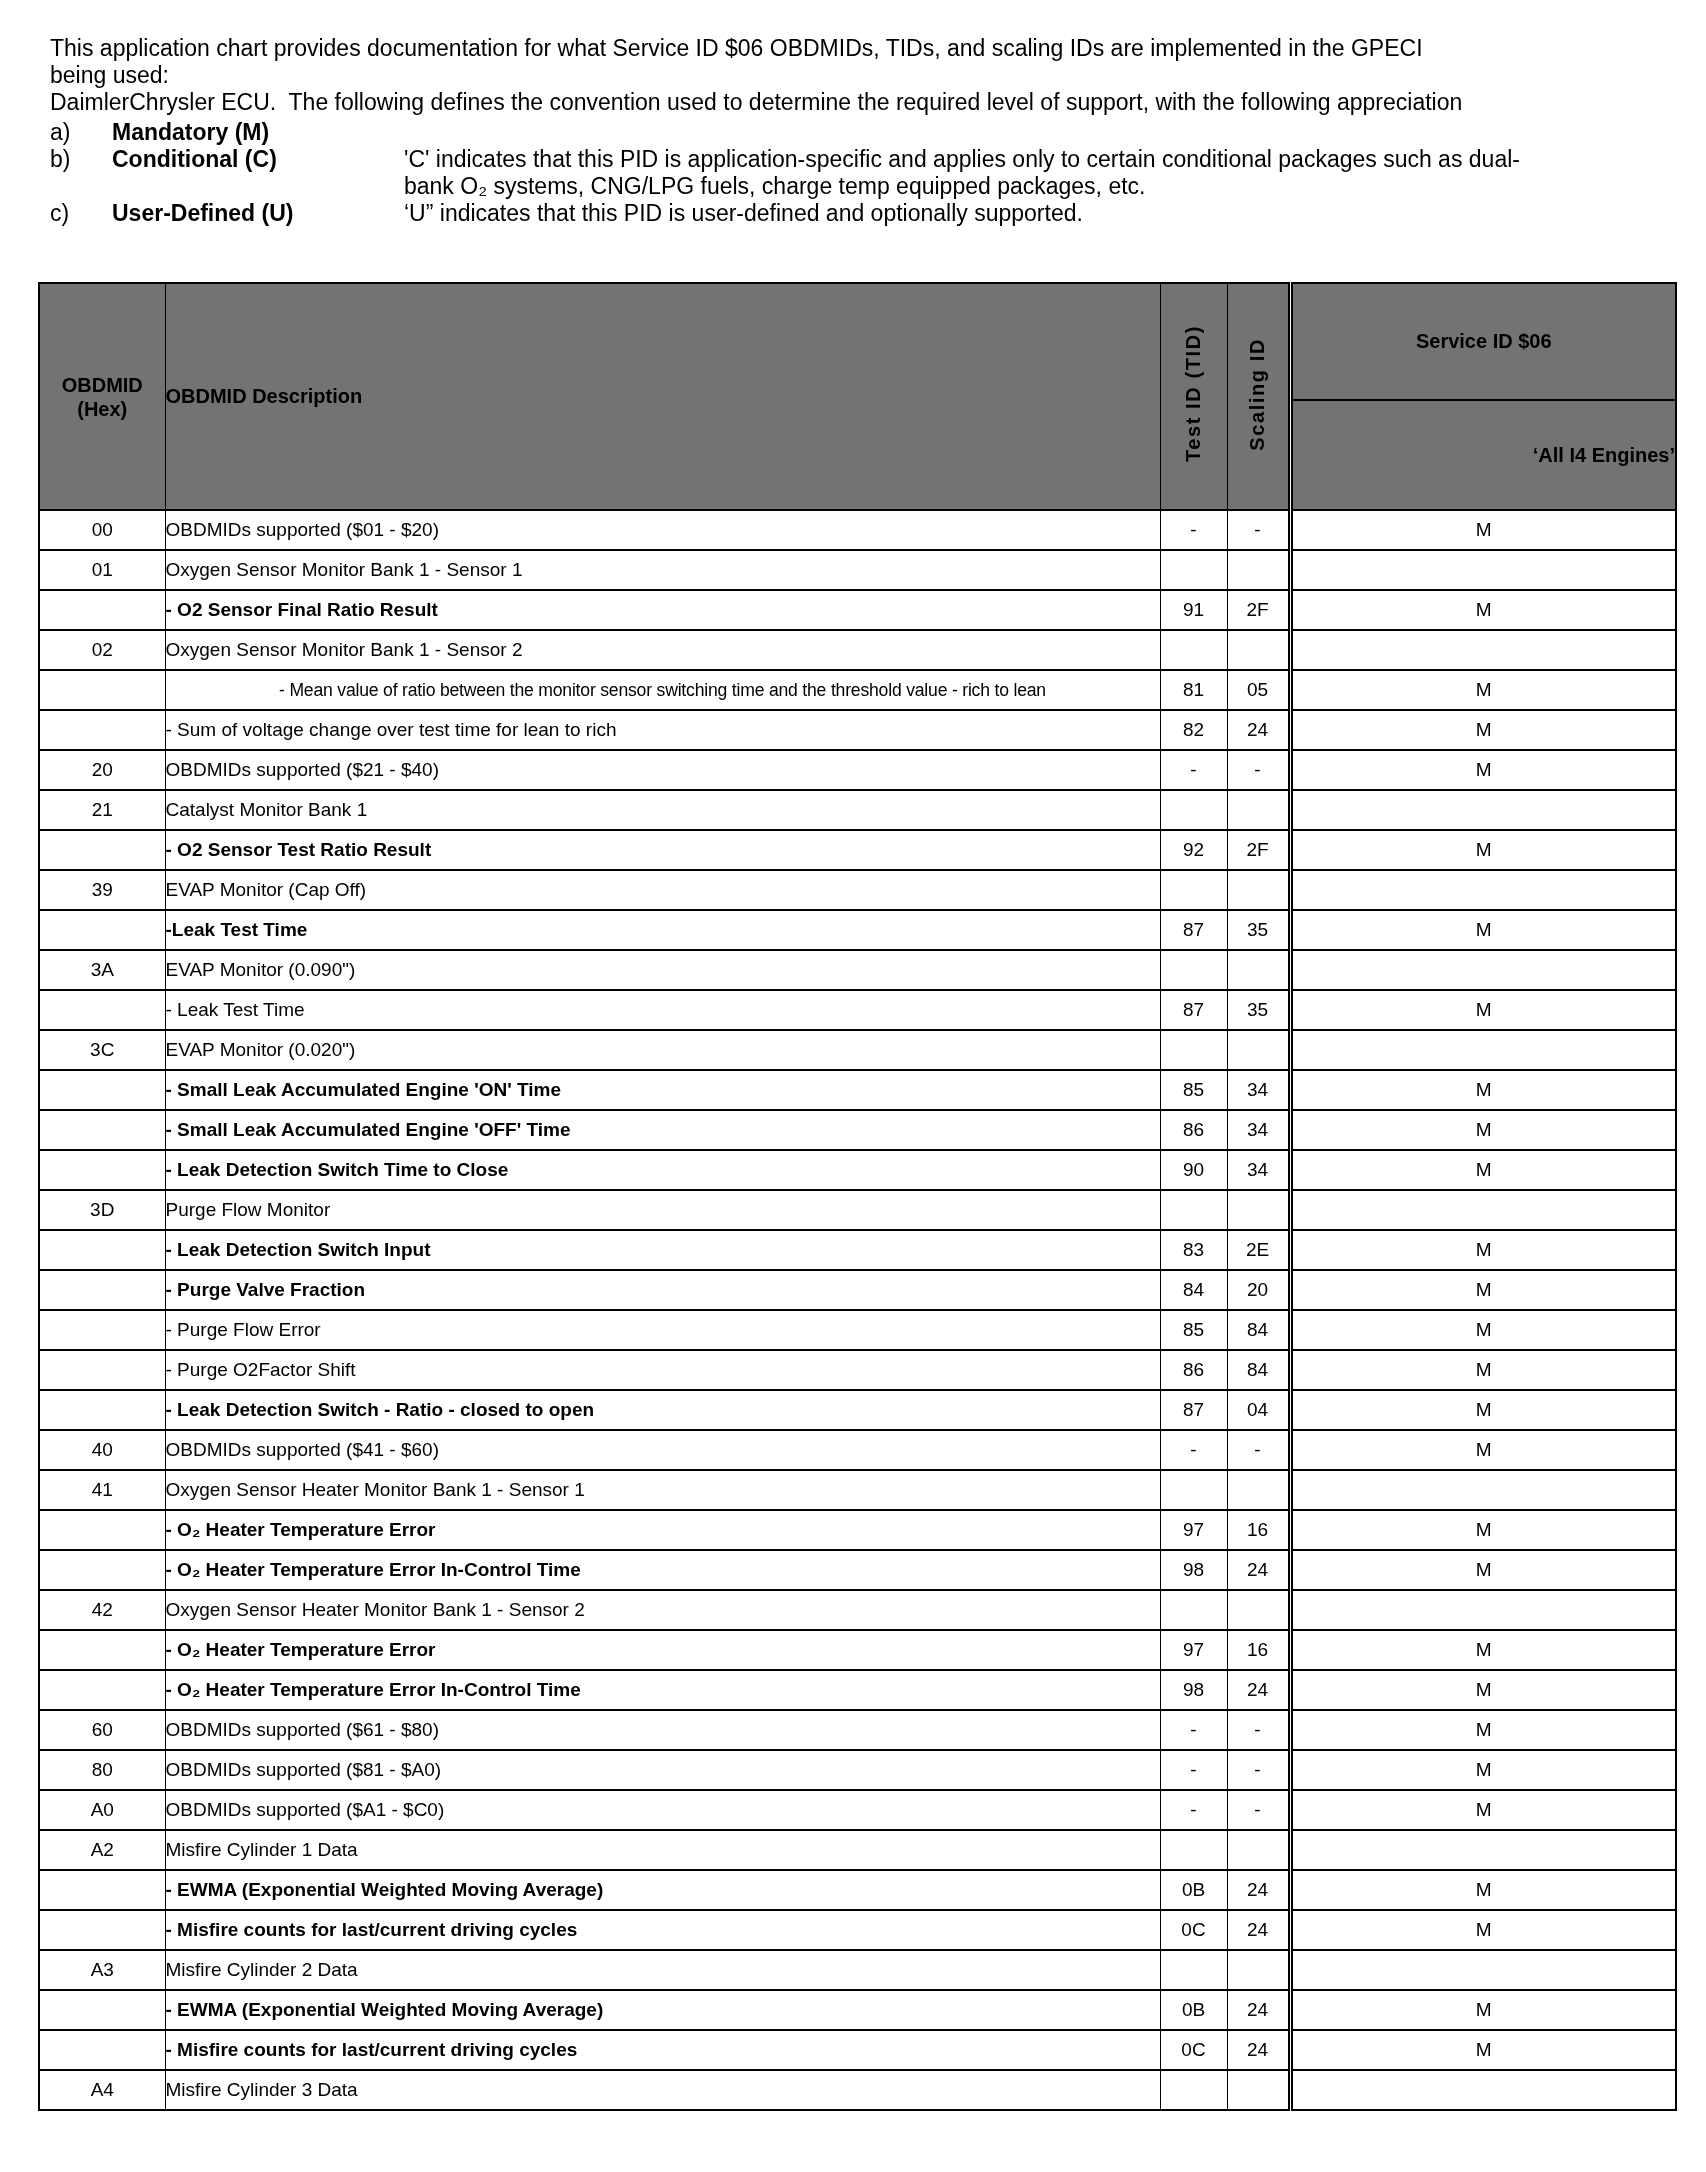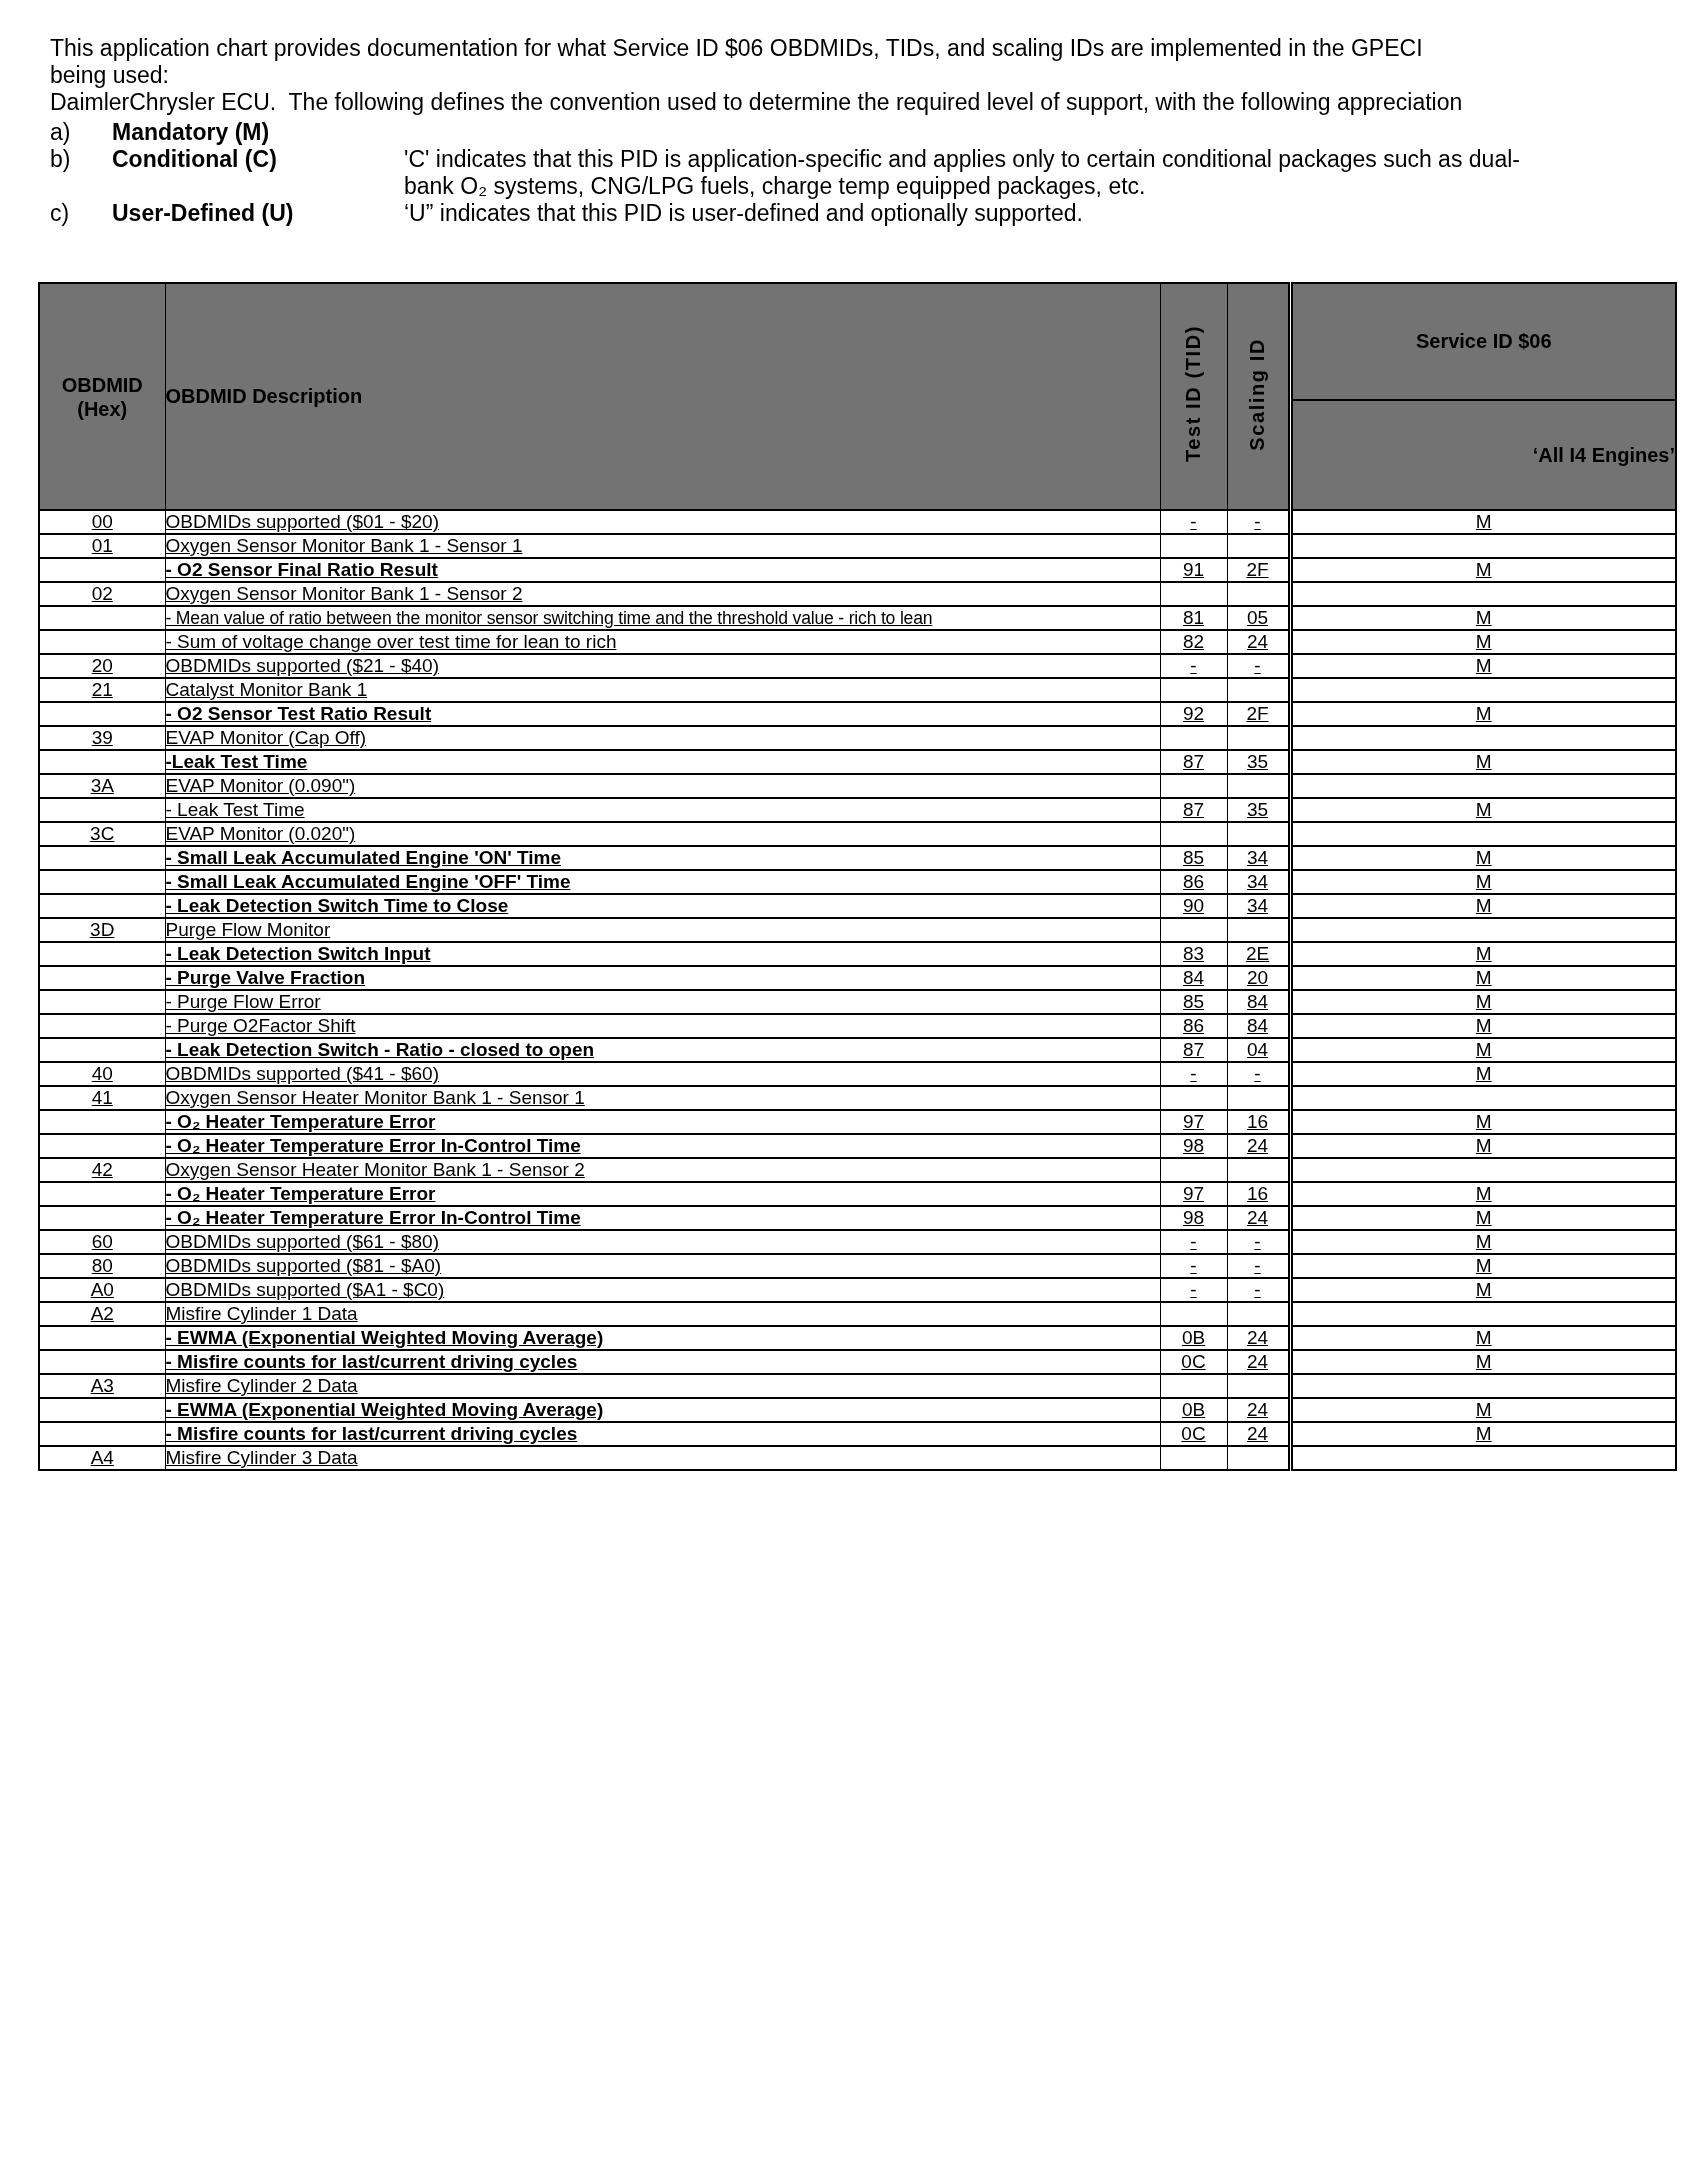--- a/index.html
+++ b/index.html
@@ -42,26 +42,26 @@
   th.h-obdmid{white-space:pre-line;text-align:center;line-height:24px;}
   th.h-desc{text-align:left;padding-left:11.2px;}
   th.h-rot{text-align:center;}
   .vert{
     display:inline-block;
     writing-mode:vertical-rl;transform:rotate(180deg);
     white-space:nowrap;font-weight:bold;font-size:20px;letter-spacing:1.6px;
   }
   th.h-service{text-align:center;height:115px;}
   th.h-engines{text-align:right;height:108px;margin-top:8px;}
-  tbody tr{height:24px;text-decoration:underline;}
+  tbody tr{height:40px;}
   tbody td{font-size:19px;vertical-align:middle;background:#fff;}
   td.c-hex{text-align:center;}
   td.c-desc{text-align:left;padding-left:11.2px;}
   td.c-desc.bold{font-weight:bold;}
-  td.c-desc.small{font-size:17.6px;letter-spacing:-0.2px;}
+  td.c-desc.small{font-size:17.6px;letter-spacing:-0.2px;text-align:center;}
   td.c-tid,td.c-sid{text-align:center;}
   td.c-svc{text-align:center;}
 </style>
 </head>
 <body>
 
 <div class="intro">
     <div class="intro-line">This application chart provides documentation for what Service ID $06 OBDMIDs, TIDs, and scaling IDs are implemented in the GPECI</div>
     <div class="intro-line">being used:</div>
     <div class="intro-line">DaimlerChrysler ECU.  The following defines the convention used to determine the required level of support, with the following appreciation</div>

